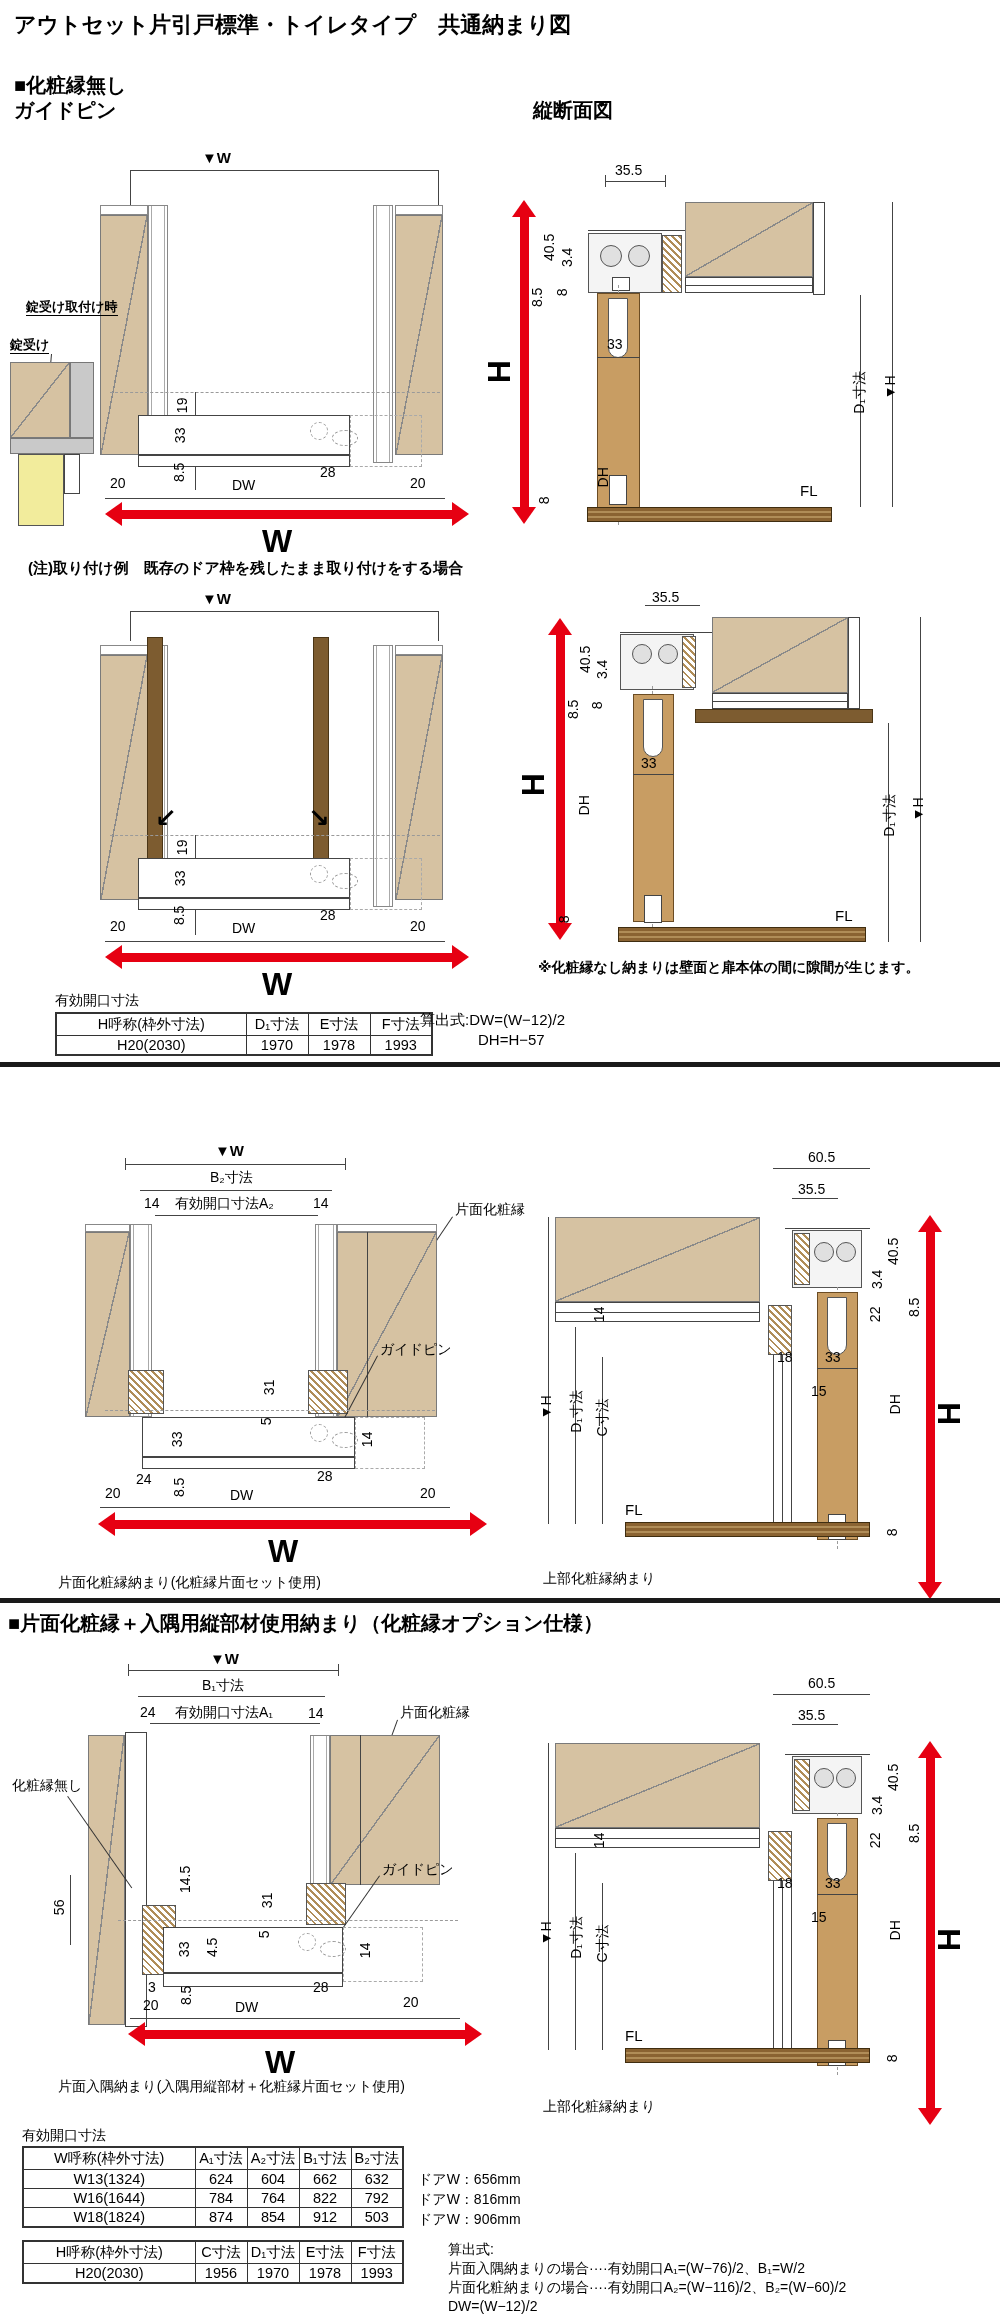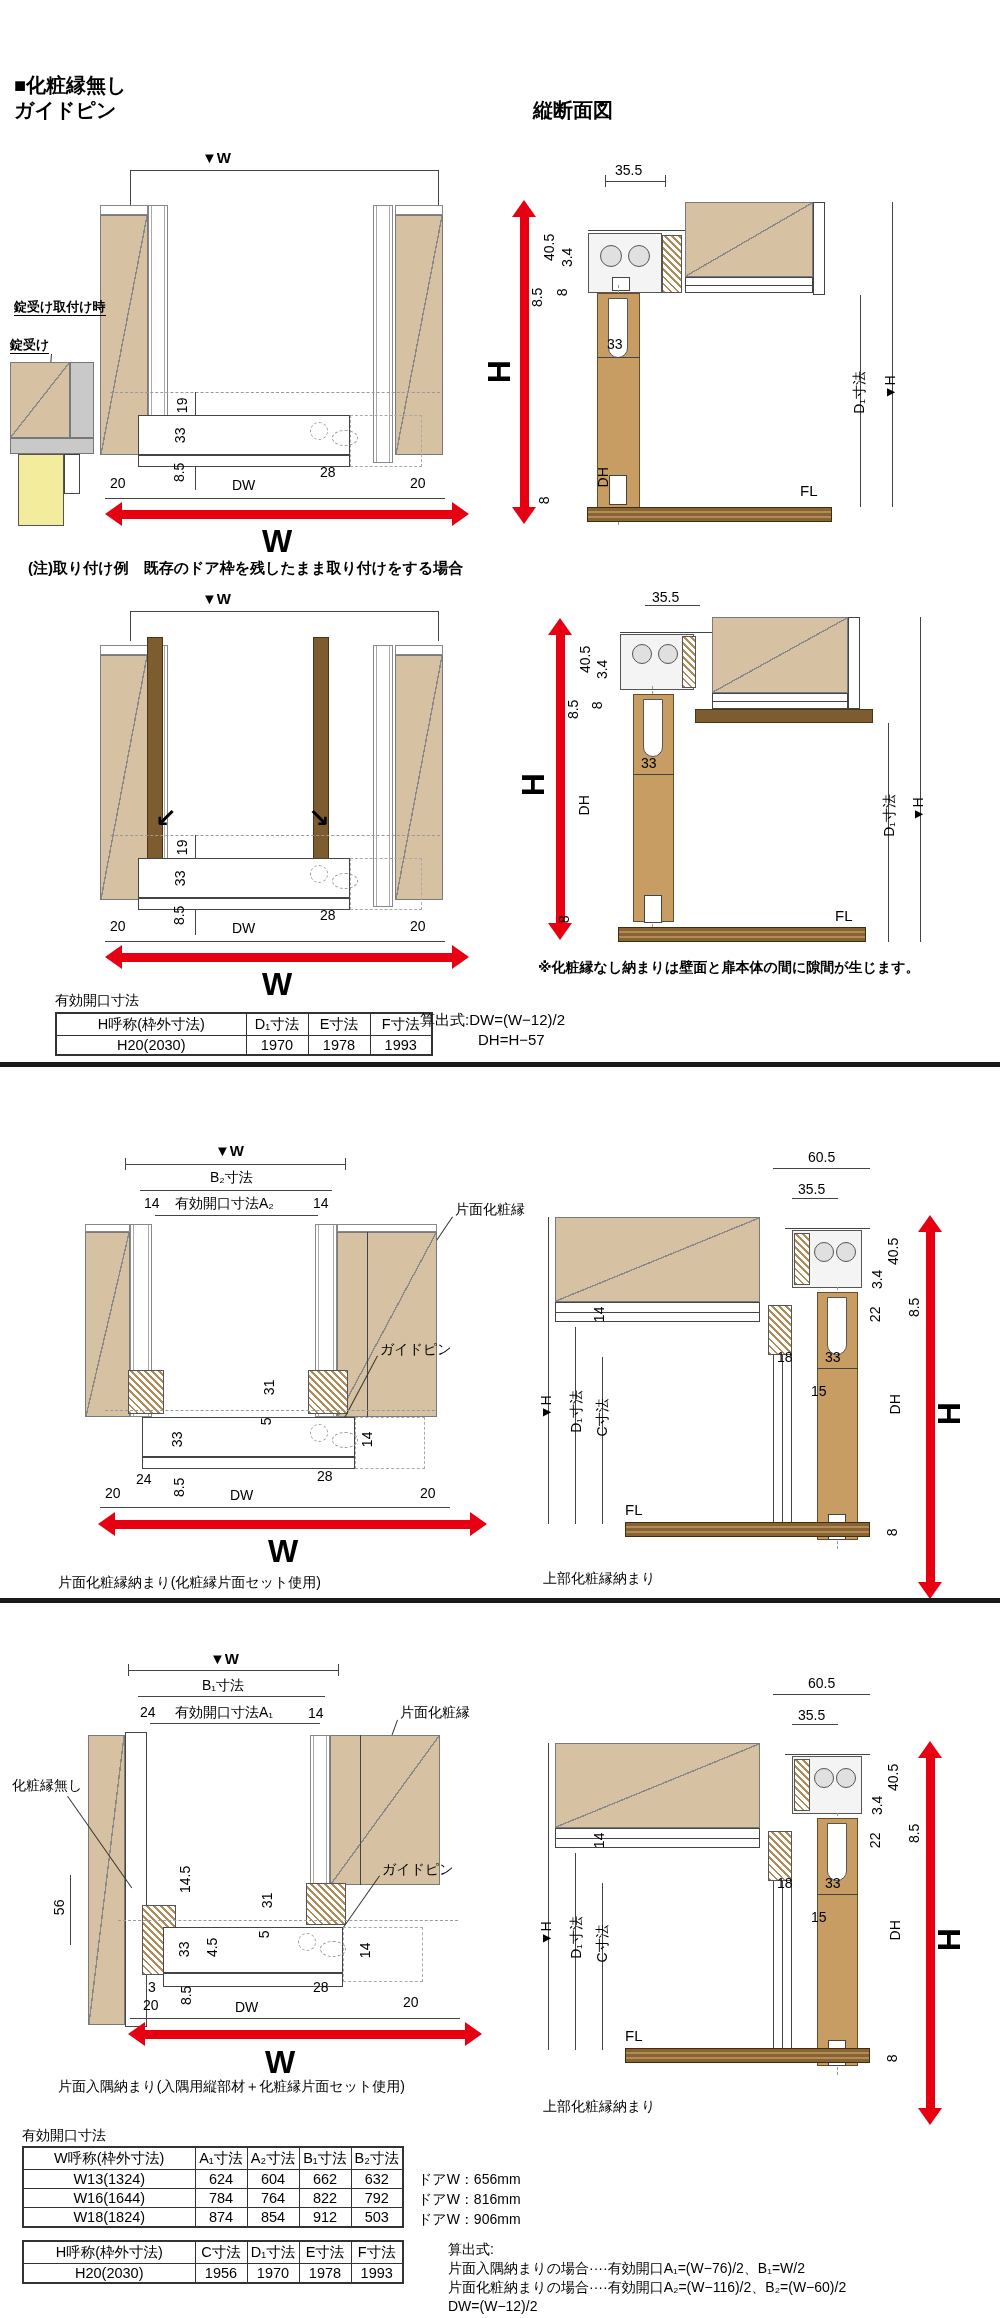--- a/index.html
+++ b/index.html
@@ -43,38 +43,39 @@
 .divider{position:absolute;left:0;width:1000px;height:5px;background:#1a1a1a}
 table.t{position:absolute;border-collapse:collapse;border:2.5px solid #333;background:#fff}
 table.t th,table.t td{border:1.5px solid #333;text-align:center;font-size:14.5px;font-weight:normal;padding:1px 3px;height:19px}
 .cap-text{position:absolute;font-size:14px;white-space:nowrap}
 </style>
 </head>
 <body>
 
 <div id="page">
 
+  <div class="h1" style="left:14px;top:10px">アウトセット片引戸標準・トイレタイプ　共通納まり図</div>
 
   <div class="h2" style="left:14px;top:72px">■化粧縁無し</div>
   <div class="h2" style="left:14px;top:97px">ガイドピン</div>
   <div class="h2" style="left:533px;top:97px">縦断面図</div>
 
   <div class="draw" style="left:10px;top:140px;width:485px;height:425px">
     <span class="lbl b" style="left:192px;top:10px;font-size:15px">▼W</span>
     <div class="hline" style="left:120px;top:30px;width:308px"></div>
     <div class="vline" style="left:120px;top:30px;height:35px"></div>
     <div class="vline" style="left:428px;top:30px;height:35px"></div>
     <div class="cap" style="left:90px;top:65px;width:48px;height:10px"></div>
     <div class="wall" style="left:90px;top:75px;width:48px;height:240px"></div>
     <div class="jamb" style="left:138px;top:65px;width:20px;height:258px"></div>
     <div class="cap" style="left:385px;top:65px;width:48px;height:10px"></div>
     <div class="wall" style="left:385px;top:75px;width:48px;height:240px"></div>
     <div class="jamb" style="left:363px;top:65px;width:20px;height:258px"></div>
 
-    <span class="lbl b u" style="left:4px;top:160px;font-size:13px">錠受け取付け時</span>
+    <span class="lbl b u" style="left:16px;top:160px;font-size:13px">錠受け取付け時</span>
     <span class="lbl b u" style="left:0;top:198px;font-size:13px">錠受け</span>
     <div class="leader" style="left:42px;top:214px;width:100px;transform:rotate(95deg)"></div>
     <div class="wall" style="left:0;top:222px;width:60px;height:76px"></div>
     <div class="gray" style="left:60px;top:222px;width:24px;height:76px"></div>
     <div class="gray" style="left:0;top:298px;width:84px;height:16px"></div>
     <div class="yellow" style="left:8px;top:314px;width:46px;height:72px"></div>
     <div class="box" style="left:54px;top:314px;width:16px;height:40px"></div>
 
     <div class="dashh" style="left:100px;top:252px;width:330px"></div>
     <div class="vline" style="left:185px;top:252px;height:98px"></div>
@@ -314,20 +315,21 @@
     <span class="lbl lblv" style="left:25px;top:262px">D₁寸法</span>
     <span class="lbl lblv" style="left:53px;top:268px">C寸法</span>
     <span class="lbl" style="left:95px;top:360px;font-size:15px">FL</span>
     <div class="floor" style="left:95px;top:380px;width:245px;height:15px"></div>
     <span class="lbl lblv" style="left:358px;top:383px">8</span>
     <span class="cap-text" style="left:13px;top:428px">上部化粧縁納まり</span>
   </div>
 
   <div class="divider" style="top:1598px"></div>
 
+  <div class="h2" style="left:8px;top:1610px">■片面化粧縁＋入隅用縦部材使用納まり（化粧縁オプション仕様）</div>
 
   <div class="draw" style="left:10px;top:1650px;width:560px;height:448px">
     <span class="lbl b" style="left:200px;top:1px;font-size:15px">▼W</span>
     <div class="hline" style="left:118px;top:20px;width:210px"></div>
     <div class="vline" style="left:118px;top:14px;height:12px"></div>
     <div class="vline" style="left:328px;top:14px;height:12px"></div>
     <span class="lbl" style="left:192px;top:28px">B₁寸法</span>
     <div class="hline" style="left:128px;top:46px;width:187px"></div>
     <span class="lbl" style="left:130px;top:55px">24</span>
     <span class="lbl" style="left:165px;top:55px">有効開口寸法A₁</span>

